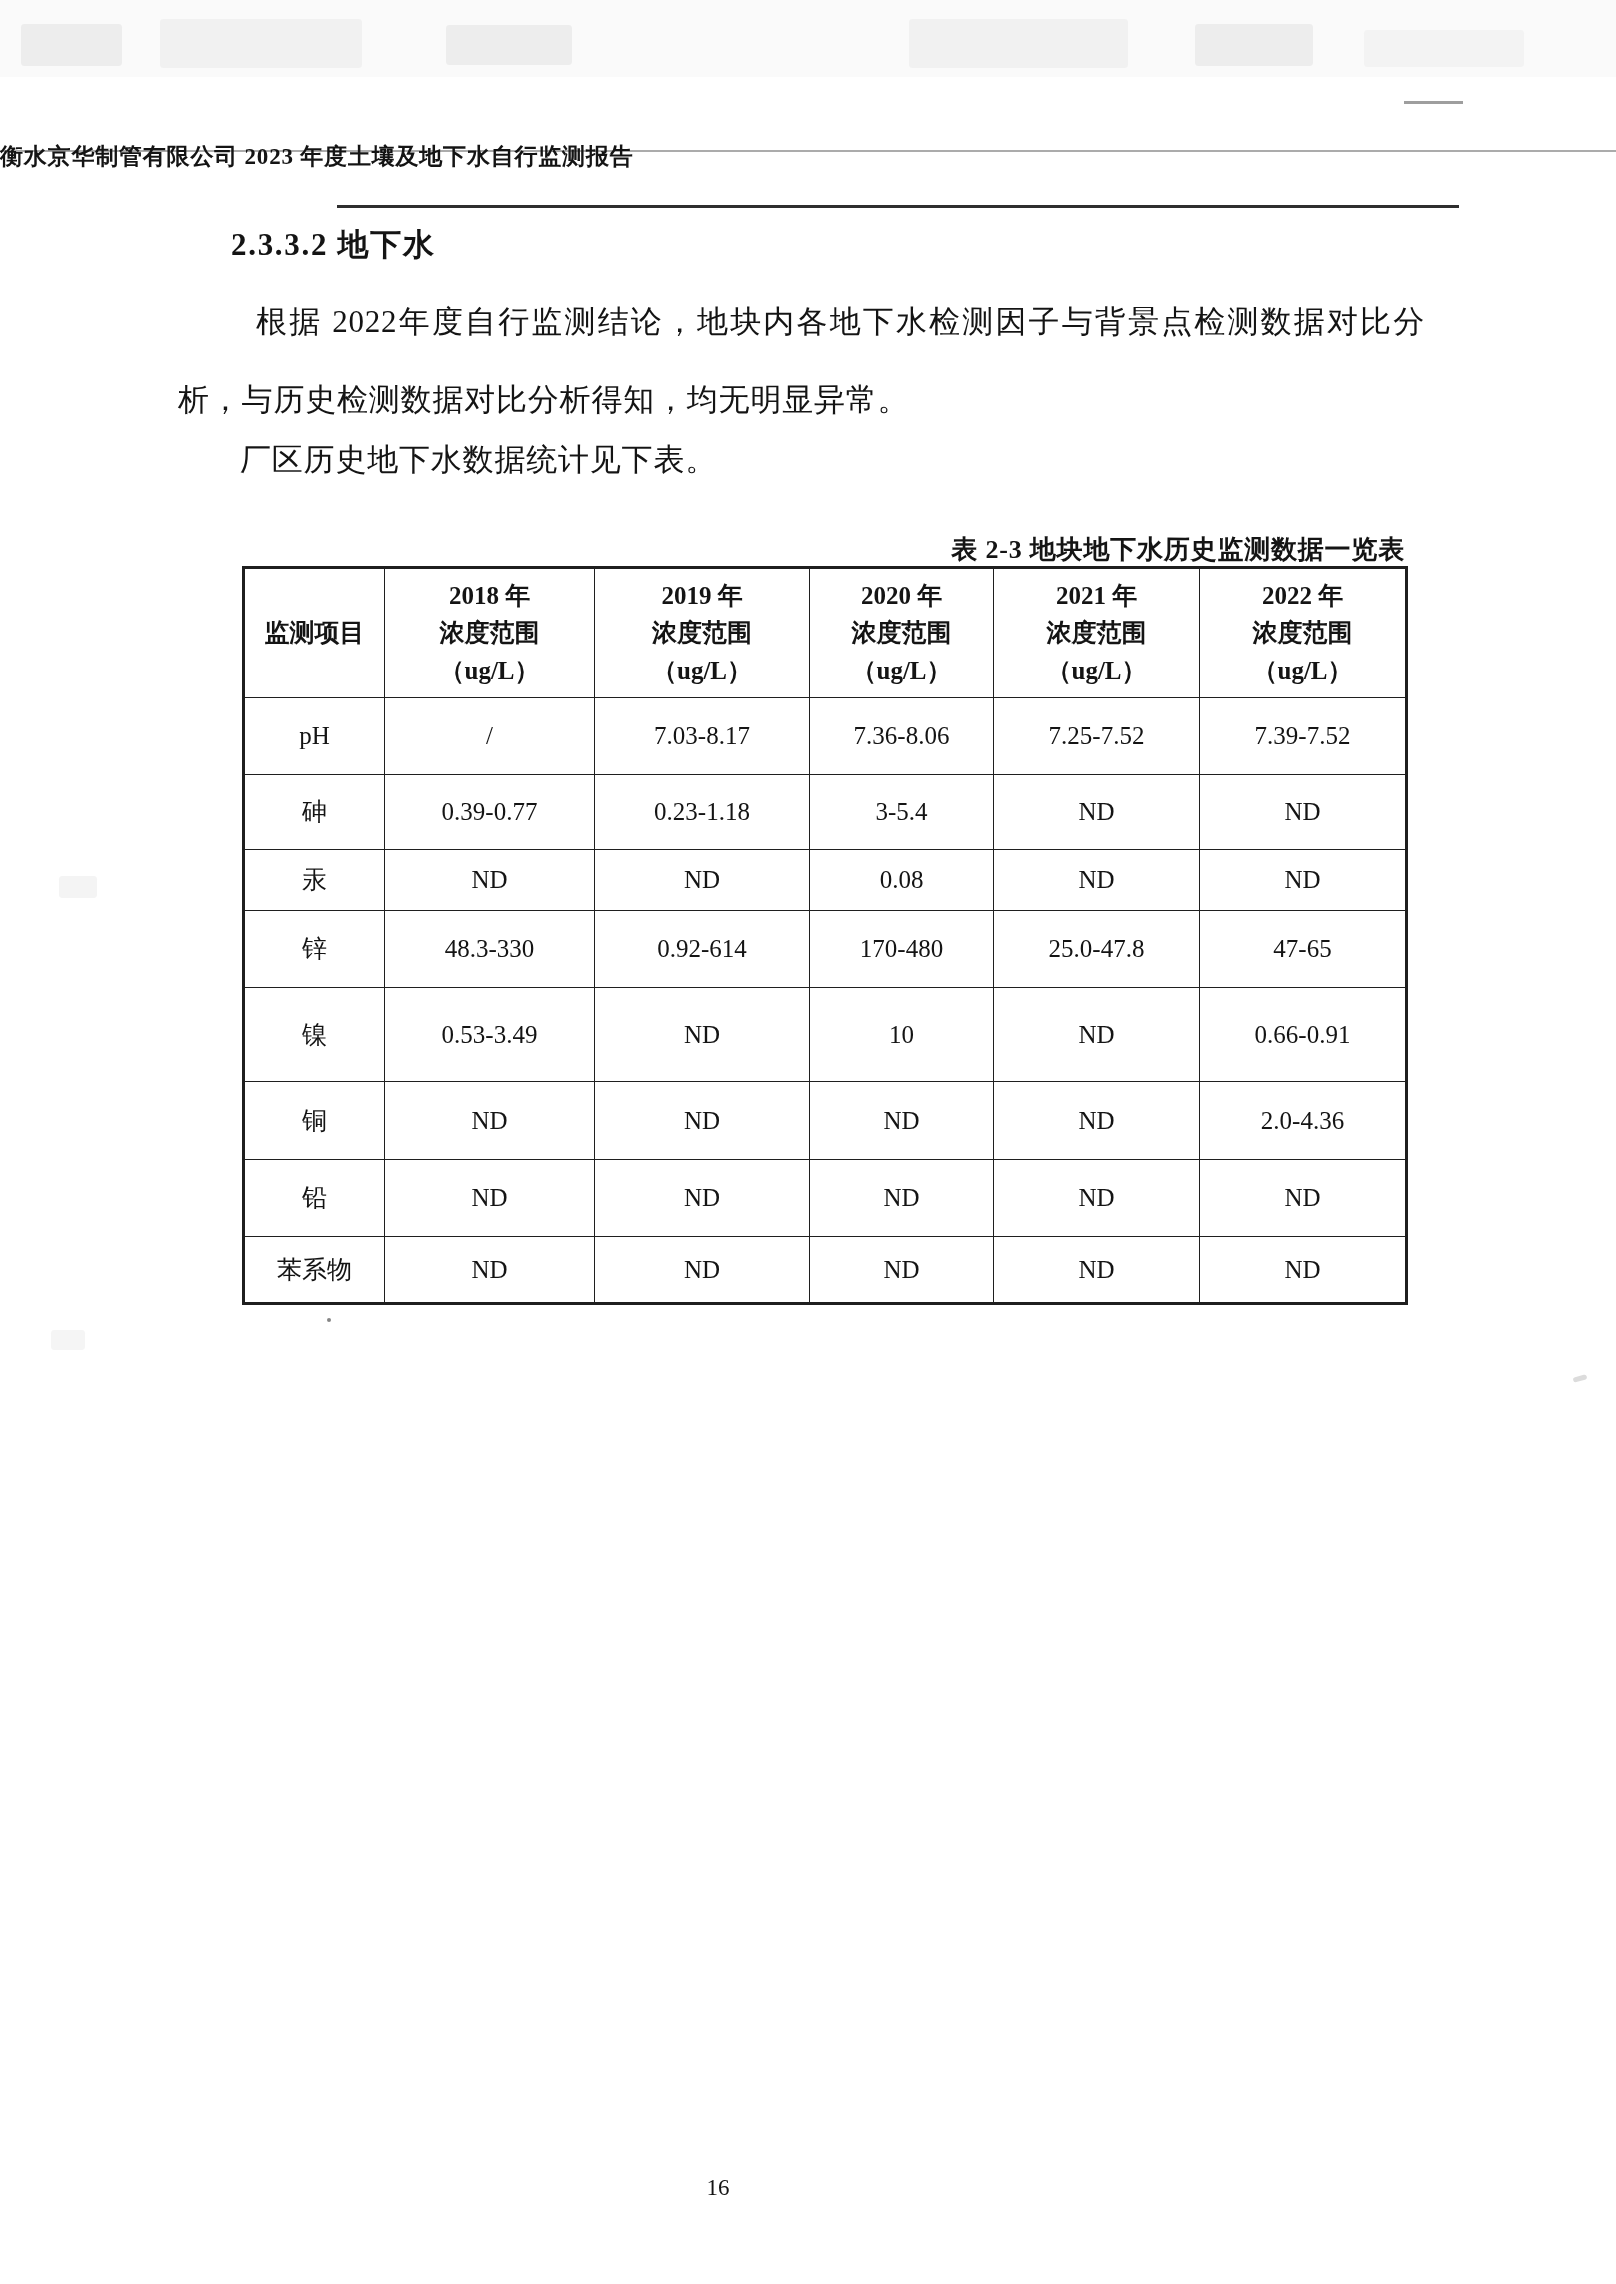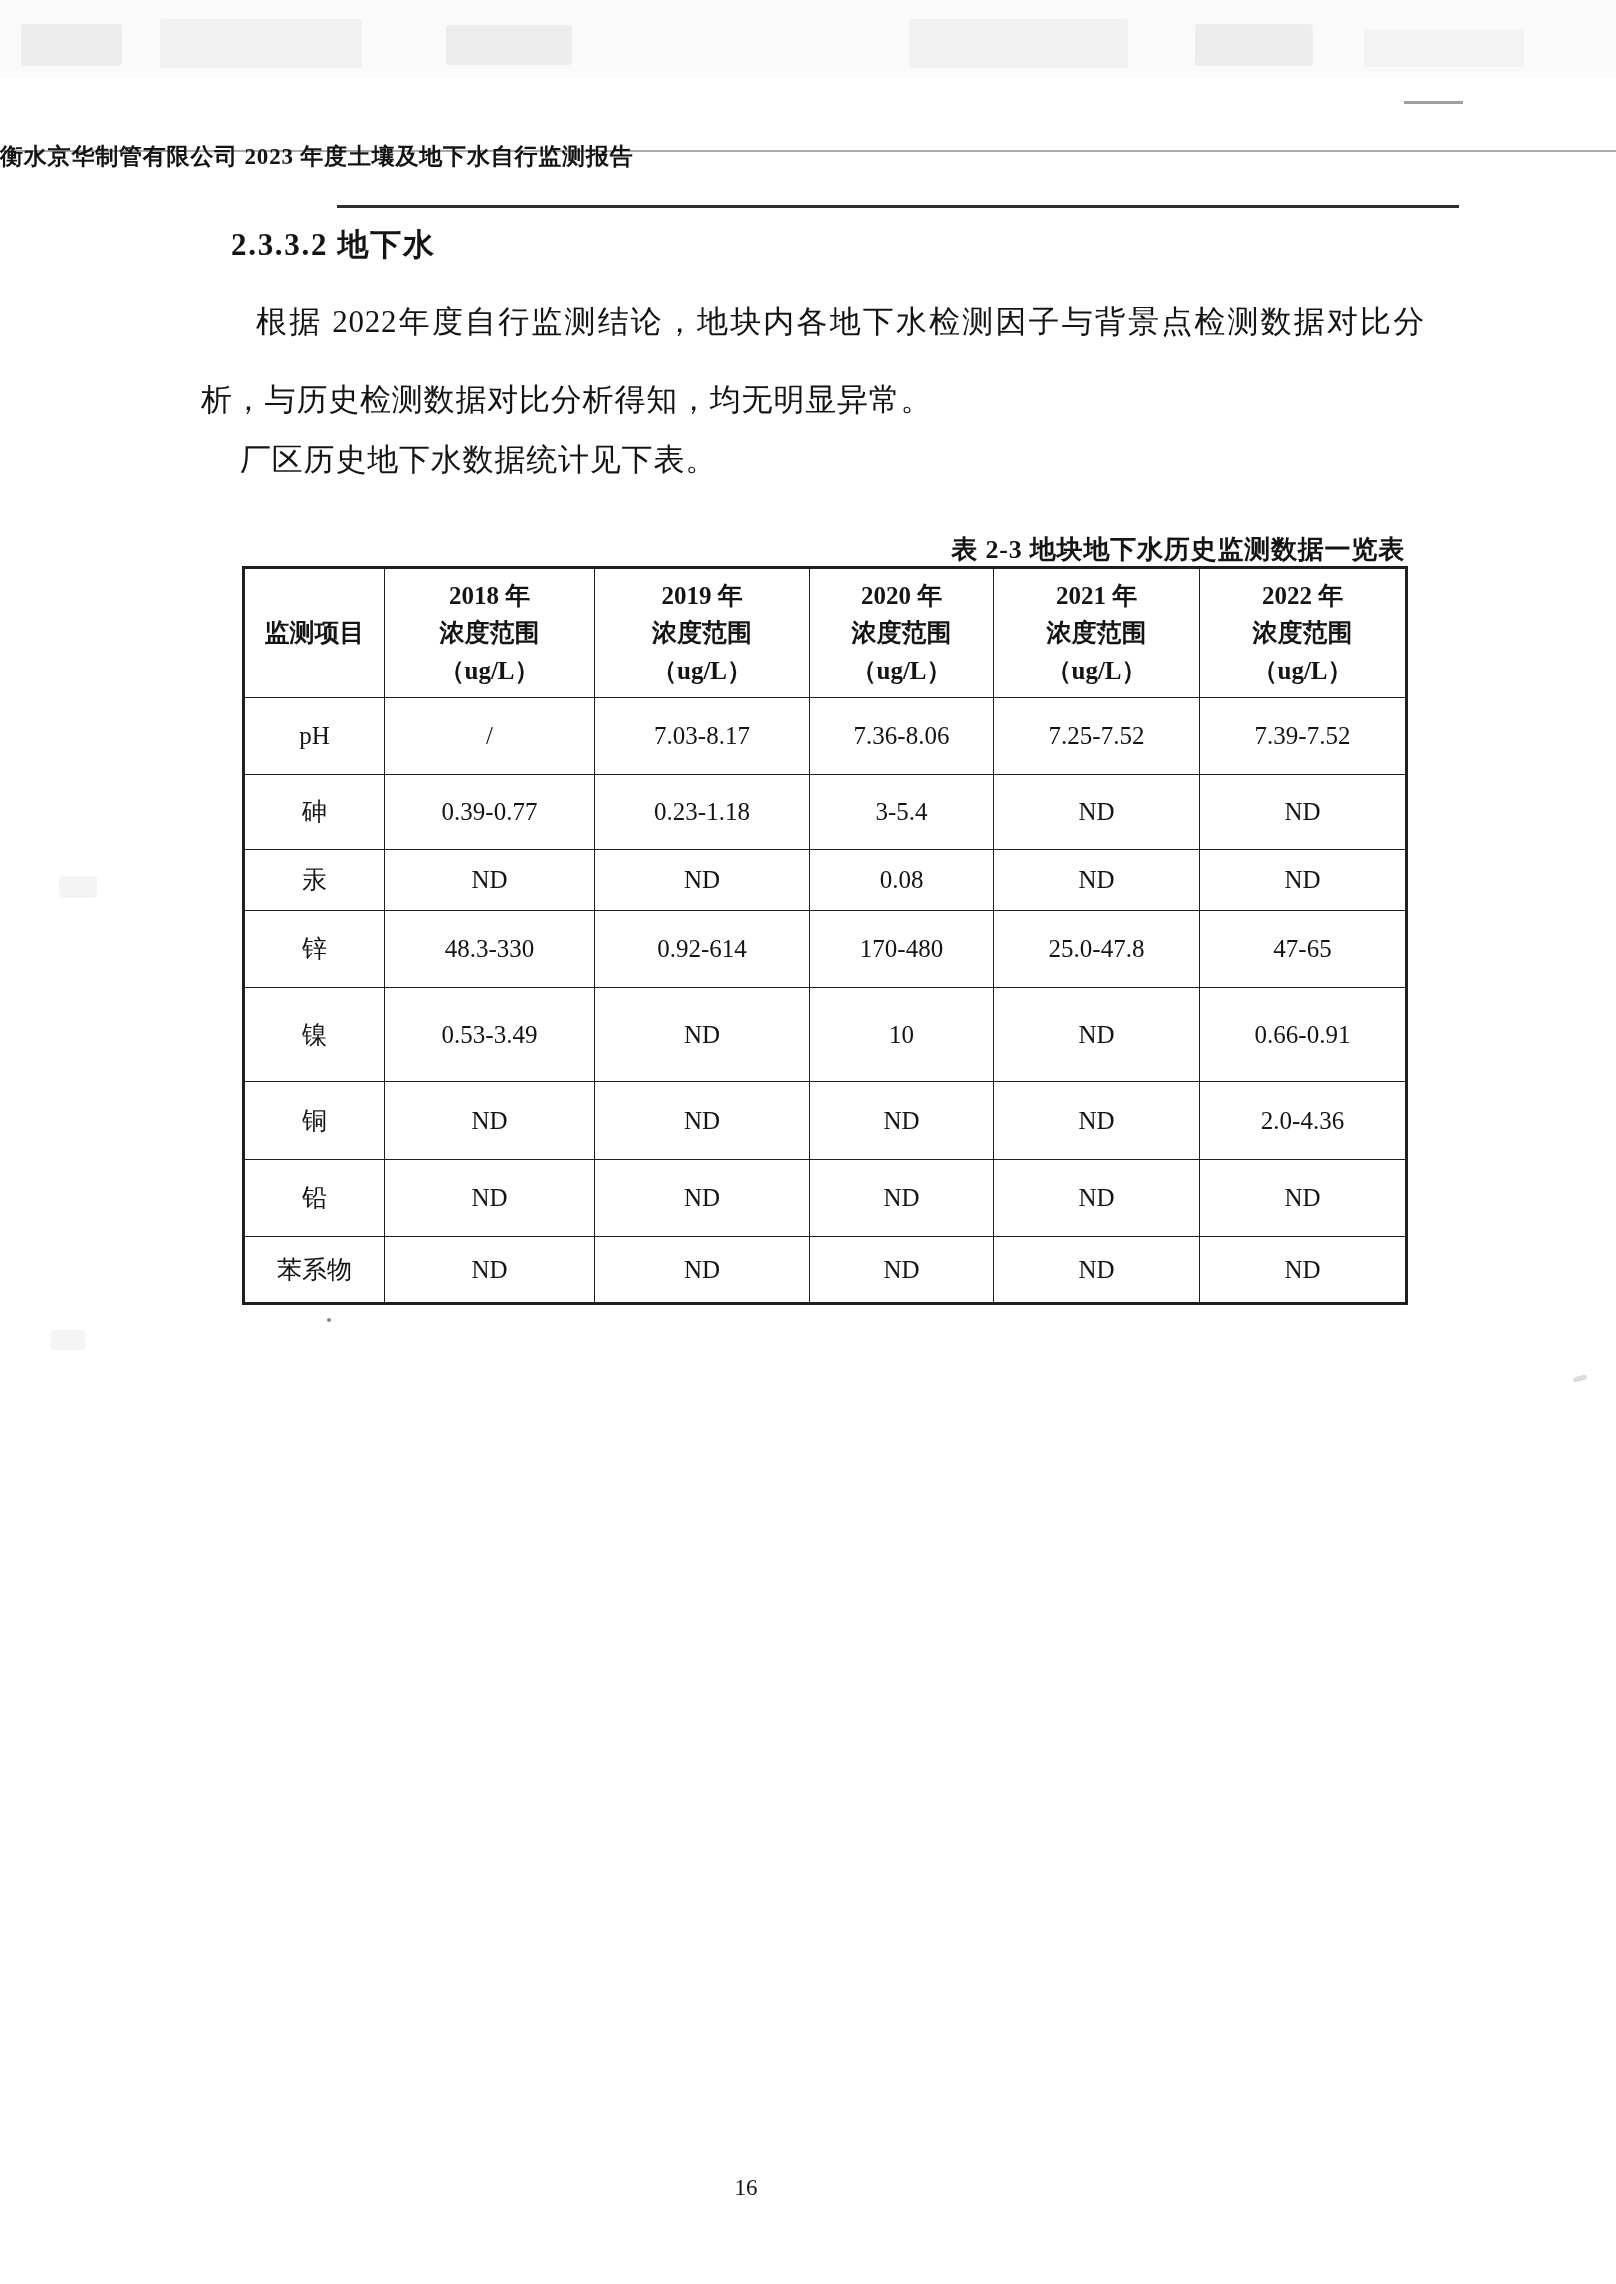--- a/index.html
+++ b/index.html
@@ -27,21 +27,21 @@
   .page-header{left:0;top:141px;width:1572px;text-align:left;
     font-size:23px;font-weight:bold;letter-spacing:0.8px;}
 
   
   .section-heading{left:192px;top:224px;font-size:31px;font-weight:bold;letter-spacing:1.7px;margin-left:39px;}
 
   
   .para-line{font-size:31px;letter-spacing:0.8px;white-space:nowrap;}
   .para-line-1{left:194px;top:301px;width:1231px;white-space:normal;
     text-align:justify;text-align-last:justify;text-indent:62px;}
-  .para-line-2{left:201px;top:379px;}
+  .para-line-2{left:178px;top:379px;}
   .para-line-3{left:240px;top:439px;}
 
   
   .table-caption{left:242px;top:532px;width:1163px;text-align:right;
     font-size:26px;font-weight:bold;letter-spacing:0.8px;}
 
   
   .data-table{left:242px;top:566px;}
   table{border-collapse:collapse;table-layout:fixed;width:1163px;
     border:3.4px solid #1f1f1f;}
@@ -55,21 +55,21 @@
   tr:nth-child(4){height:61px;}
   tr:nth-child(5){height:77px;}
   tr:nth-child(6){height:94px;}
   tr:nth-child(7){height:78px;}
   tr:nth-child(8){height:77px;}
   tr:nth-child(9){height:67px;}
   tr:nth-child(10){height:98px;}
   tr:nth-child(11){height:88px;}
 
   
-  .page-number{left:12px;top:2175px;width:1436px;text-align:center;font-size:23px;padding-left:16px;}
+  .page-number{left:0;top:2175px;width:1436px;text-align:center;font-size:23px;}
 </style>
 </head>
 <body>
 
 <div class="abs scan-strip"></div>
 <div class="abs blob" style="left:21px;top:23.6px;width:101px;height:42px;"></div>
 <div class="abs blob" style="left:160px;top:18.5px;width:202px;height:49px;background:#f1f1f1;"></div>
 <div class="abs blob" style="left:446px;top:25px;width:126px;height:40px;"></div>
 <div class="abs blob" style="left:909px;top:18.5px;width:219px;height:49px;background:#f1f1f1;"></div>
 <div class="abs blob" style="left:1195px;top:23.6px;width:118px;height:42px;"></div>

